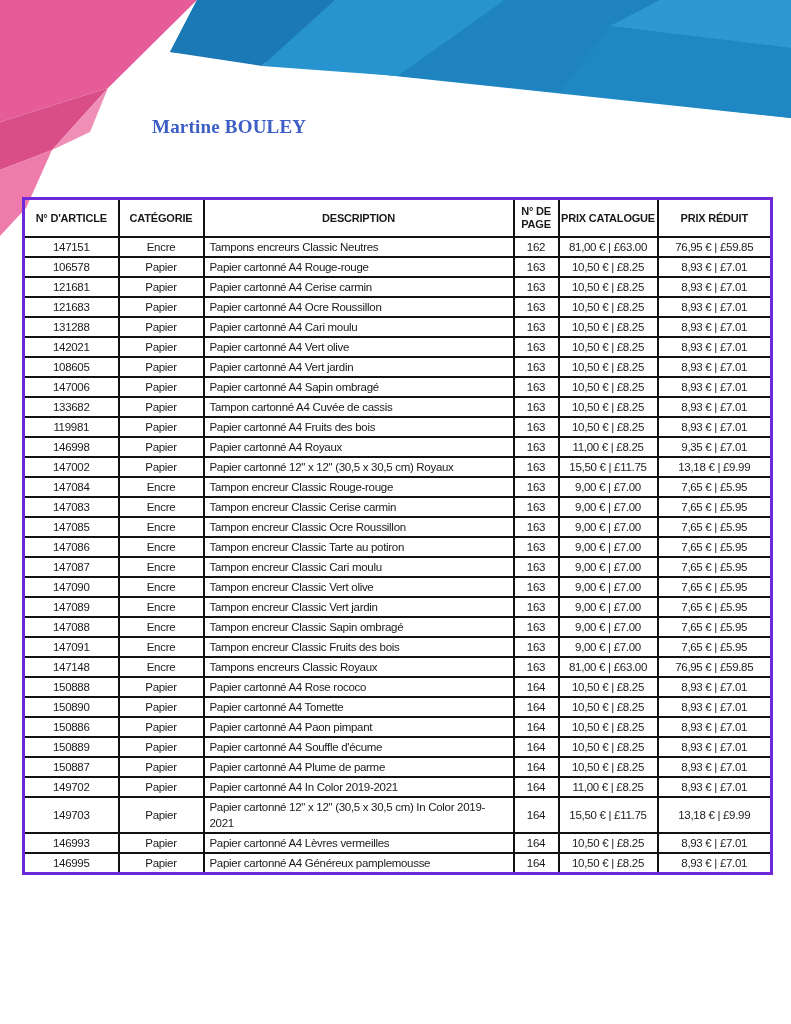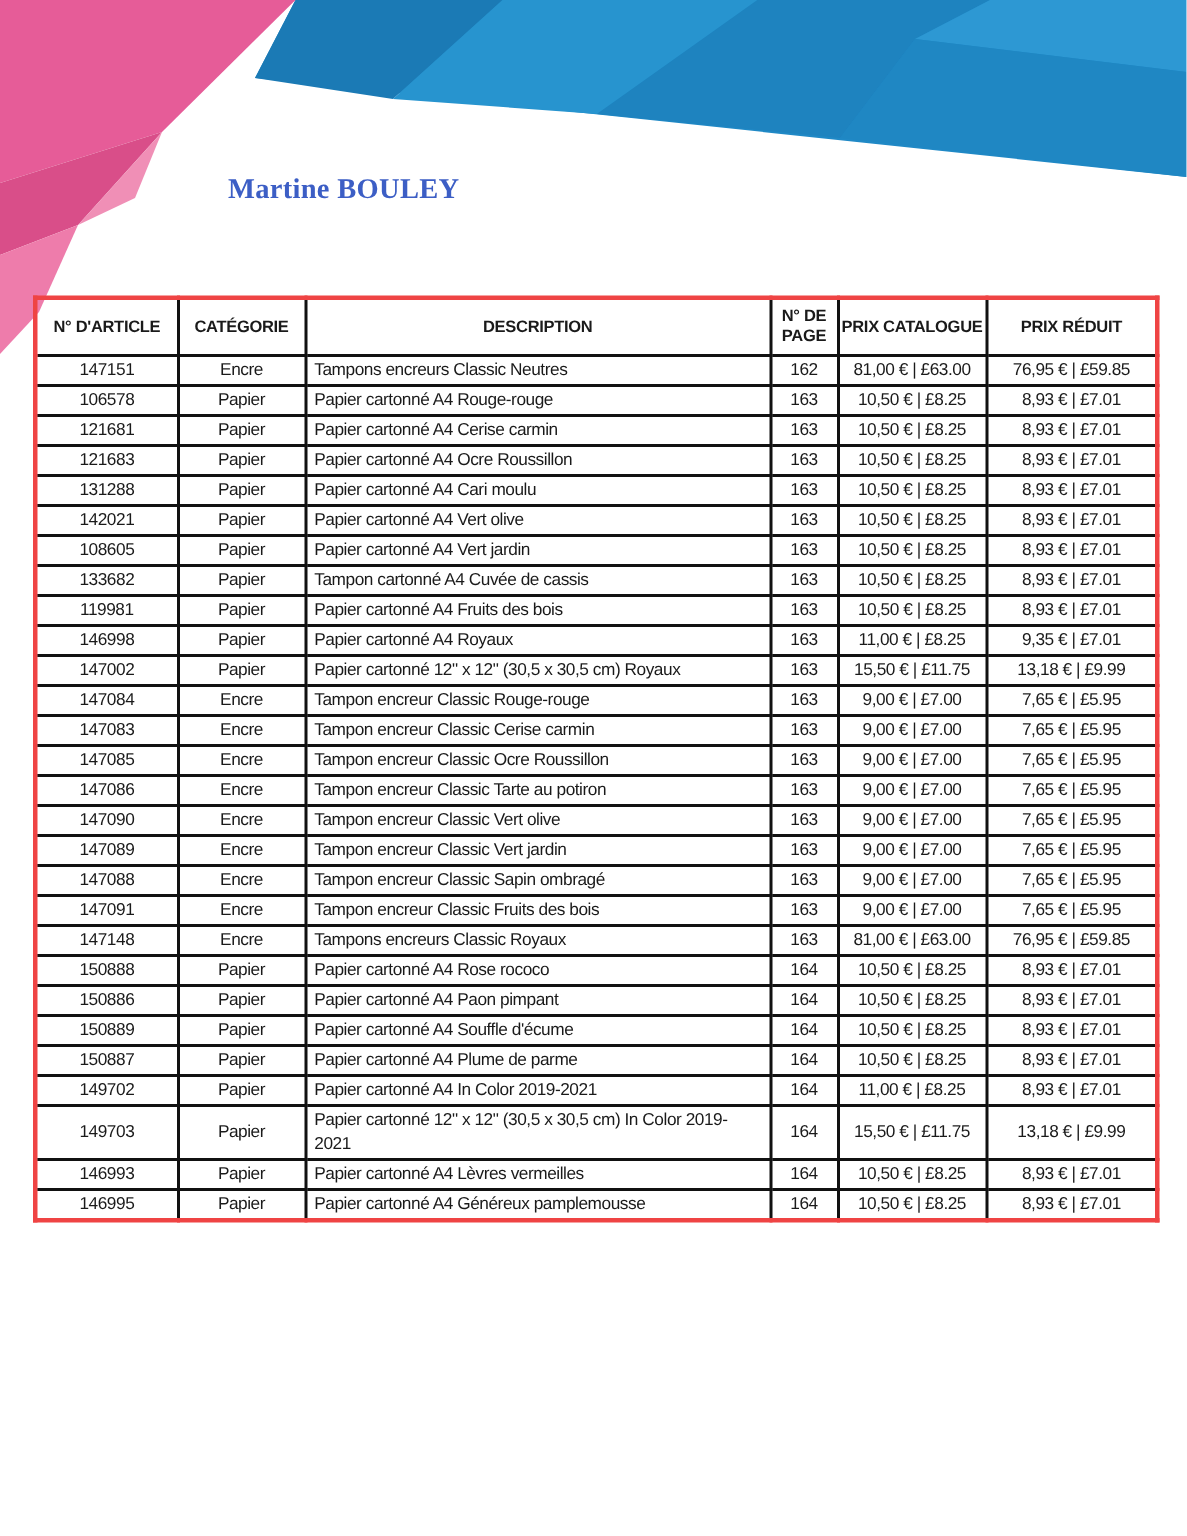--- a/index.html
+++ b/index.html
@@ -11,21 +11,21 @@
   .contact{
     position:absolute;left:152px;top:94px;
     font-family:cursive;
     color:#3c5ec5;font-weight:700;letter-spacing:0.2px;margin-top:20px;
   }
   .contact .name{font-size:19px;line-height:26px;}
   .contact .email{font-size:18px;line-height:26px;}
   table.price{
     position:absolute;left:22px;top:197px;width:748px;
     border-collapse:collapse;table-layout:fixed;
-    border:3px solid #ef4444;
+    border:3px solid #6d28d9;
     color:#1a1a1a;
   }
   table.price th{
     border:2px solid #111;
     font-size:11px;font-weight:700;text-align:center;vertical-align:middle;
     padding:5px 1px;line-height:13px;letter-spacing:-0.2px;
   }
   table.price td{
     border:2px solid #111;
     font-size:11.5px;letter-spacing:-0.3px;
@@ -128,20 +128,28 @@
       </tr>
       <tr>
         <td>108605</td>
         <td>Papier</td>
         <td class="desc">Papier cartonné A4 Vert jardin</td>
         <td>163</td>
         <td>10,50 € | £8.25</td>
         <td>8,93 € | £7.01</td>
       </tr>
       <tr>
+        <td>147006</td>
+        <td>Papier</td>
+        <td class="desc">Papier cartonné A4 Sapin ombragé</td>
+        <td>163</td>
+        <td>10,50 € | £8.25</td>
+        <td>8,93 € | £7.01</td>
+      </tr>
+      <tr>
         <td>133682</td>
         <td>Papier</td>
         <td class="desc">Tampon cartonné A4 Cuvée de cassis</td>
         <td>163</td>
         <td>10,50 € | £8.25</td>
         <td>8,93 € | £7.01</td>
       </tr>
       <tr>
         <td>119981</td>
         <td>Papier</td>
@@ -192,20 +200,28 @@
       </tr>
       <tr>
         <td>147086</td>
         <td>Encre</td>
         <td class="desc">Tampon encreur Classic Tarte au potiron</td>
         <td>163</td>
         <td>9,00 € | £7.00</td>
         <td>7,65 € | £5.95</td>
       </tr>
       <tr>
+        <td>147087</td>
+        <td>Encre</td>
+        <td class="desc">Tampon encreur Classic Cari moulu</td>
+        <td>163</td>
+        <td>9,00 € | £7.00</td>
+        <td>7,65 € | £5.95</td>
+      </tr>
+      <tr>
         <td>147090</td>
         <td>Encre</td>
         <td class="desc">Tampon encreur Classic Vert olive</td>
         <td>163</td>
         <td>9,00 € | £7.00</td>
         <td>7,65 € | £5.95</td>
       </tr>
       <tr>
         <td>147089</td>
         <td>Encre</td>
@@ -240,20 +256,28 @@
       </tr>
       <tr>
         <td>150888</td>
         <td>Papier</td>
         <td class="desc">Papier cartonné A4 Rose rococo</td>
         <td>164</td>
         <td>10,50 € | £8.25</td>
         <td>8,93 € | £7.01</td>
       </tr>
       <tr>
+        <td>150890</td>
+        <td>Papier</td>
+        <td class="desc">Papier cartonné A4 Tomette</td>
+        <td>164</td>
+        <td>10,50 € | £8.25</td>
+        <td>8,93 € | £7.01</td>
+      </tr>
+      <tr>
         <td>150886</td>
         <td>Papier</td>
         <td class="desc">Papier cartonné A4 Paon pimpant</td>
         <td>164</td>
         <td>10,50 € | £8.25</td>
         <td>8,93 € | £7.01</td>
       </tr>
       <tr>
         <td>150889</td>
         <td>Papier</td>

